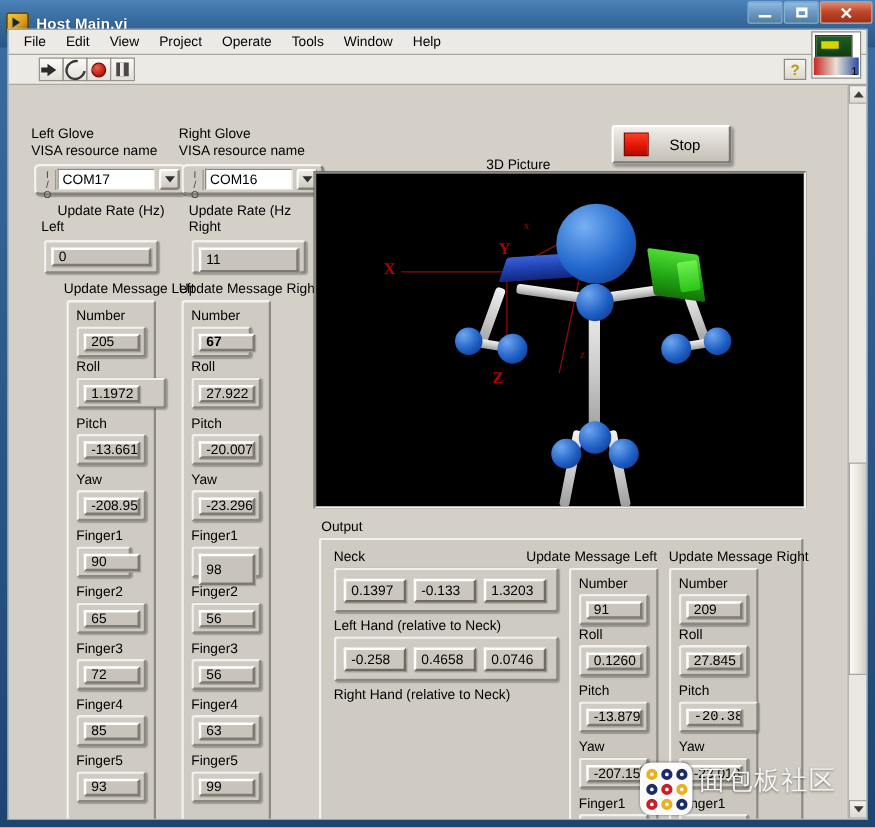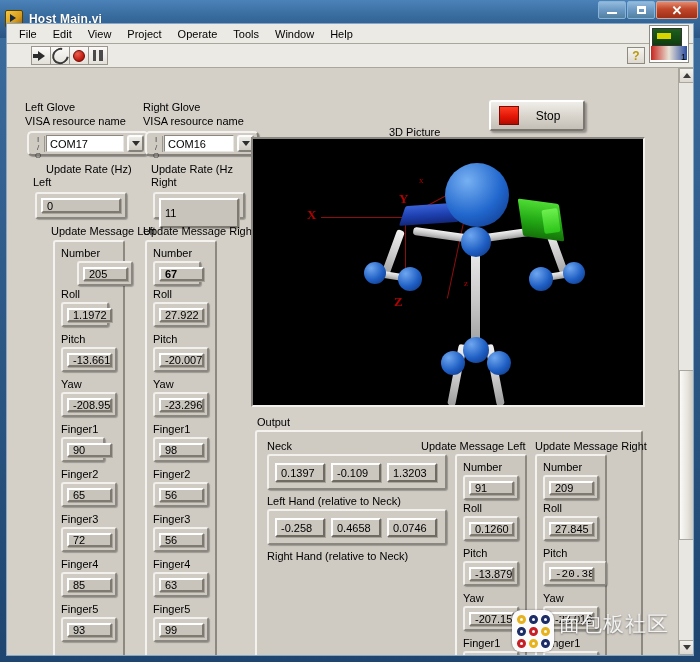--- a/index.html
+++ b/index.html
@@ -526,26 +526,26 @@
         <div class="lbl" style="left:26px; top:95px;margin-left:13px;">Update Rate (Hz)</div>
         <div class="lbl" style="left:26px; top:108px;">Left</div>
         <div class="well" style="left:28px; top:124px; width:92px; height:27px;">
           <div class="num-ind" style="left:4px; top:4px; width:80px; height:15px;">0</div>
         </div>
 
         <div class="lbl" style="left:44px; top:157px;">Update Message Left</div>
 
         <div class="cluster" style="left:46px; top:172px; width:72px; height:455px;">
           <div class="lbl" style="left:6px; top:5px;">Number</div>
-          <div class="well" style="left:6px; top:19px; width:56px; height:25px;margin-left:16px;">
+          <div class="well" style="left:6px; top:19px; width:56px; height:25px;">
             <div class="num-ind" style="left:4px; top:4px; width:45px; height:14px;">205</div>
           </div>
 
           <div class="lbl" style="left:6px; top:46px;">Roll</div>
-          <div class="well" style="left:6px; top:60px; width:48px; height:25px;">
+          <div class="well" style="left:6px; top:60px; width:72px; height:25px;">
             <div class="num-ind" style="left:4px; top:4px; width:45px; height:14px;">1.1972</div>
           </div>
 
           <div class="lbl" style="left:6px; top:91px;">Pitch</div>
           <div class="well" style="left:6px; top:105px; width:56px; height:25px;">
             <div class="num-ind" style="left:4px; top:4px; width:45px; height:14px;">-13.661</div>
           </div>
 
           <div class="lbl" style="left:6px; top:136px;">Yaw</div>
           <div class="well" style="left:6px; top:150px; width:56px; height:25px;">
@@ -588,21 +588,21 @@
             </div>
           <div class="field">COM16</div>
           <div class="drop">
               <span class="drop-caret"></span>
             </div>
         </div>
 
         <div class="lbl" style="left:144px; top:95px;">Update Rate (Hz</div>
         <div class="lbl" style="left:144px; top:108px;">Right</div>
         <div class="well" style="left:146px; top:124px; width:92px; height:27px;">
-          <div class="num-ind" style="left:4px; top:4px; width:80px; height:30px;">11</div>
+          <div class="num-ind" style="left:4px; top:4px; width:80px; height:20px;">11</div>
         </div>
 
         <div class="lbl" style="left:136px; top:157px;">Update Message Right</div>
 
         <div class="cluster" style="left:138px; top:172px; width:72px; height:455px;">
           <div class="lbl" style="left:6px; top:5px;">Number</div>
           <div class="well" style="left:6px; top:19px; width:48px; height:25px;font-weight:bold;">
             <div class="num-ind" style="left:4px; top:4px; width:45px; height:14px;">67</div>
           </div>
 
@@ -616,21 +616,21 @@
             <div class="num-ind" style="left:4px; top:4px; width:45px; height:14px;">-20.007</div>
           </div>
 
           <div class="lbl" style="left:6px; top:136px;">Yaw</div>
           <div class="well" style="left:6px; top:150px; width:56px; height:25px;">
             <div class="num-ind" style="left:4px; top:4px; width:45px; height:14px;">-23.296</div>
           </div>
 
           <div class="lbl" style="left:6px; top:181px;">Finger1</div>
           <div class="well" style="left:6px; top:195px; width:56px; height:25px;">
-            <div class="num-ind" style="left:4px; top:4px; width:45px; height:14px;">98</div>
+            <div class="num-ind" style="left:4px; top:4px; width:45px; height:25px;">98</div>
           </div>
 
           <div class="lbl" style="left:6px; top:226px;">Finger2</div>
           <div class="well" style="left:6px; top:240px; width:56px; height:25px;">
             <div class="num-ind" style="left:4px; top:4px; width:45px; height:14px;">56</div>
           </div>
 
           <div class="lbl" style="left:6px; top:271px;">Finger3</div>
           <div class="well" style="left:6px; top:285px; width:56px; height:25px;">
             <div class="num-ind" style="left:4px; top:4px; width:45px; height:14px;">56</div>
@@ -692,21 +692,21 @@
 
           <div class="head" style="left:192px; top:24px; width:64px; height:64px;"></div>
         </div>
 
         <div class="lbl" style="left:250px; top:348px;">Output</div>
         <div class="cluster" style="left:248px; top:362px; width:388px; height:228px;">
 
           <div class="lbl" style="left:10px; top:8px;">Neck</div>
           <div class="well" style="left:10px; top:22px; width:180px; height:36px;">
             <div class="num-ind raised" style="left:6px; top:7px; width:50px; height:19px;">0.1397</div>
-            <div class="num-ind raised" style="left:62px; top:7px; width:50px; height:19px;">-0.109</div>
+            <div class="num-ind raised" style="left:62px; top:7px; width:50px; height:19px;">-0.133</div>
             <div class="num-ind raised" style="left:118px; top:7px; width:50px; height:19px;">1.3203</div>
           </div>
 
           <div class="lbl" style="left:10px; top:63px;">Left Hand (relative to Neck)</div>
           <div class="well" style="left:10px; top:77px; width:180px; height:36px;">
             <div class="num-ind raised" style="left:6px; top:7px; width:50px; height:19px;">-0.258</div>
             <div class="num-ind raised" style="left:62px; top:7px; width:50px; height:19px;">0.4658</div>
             <div class="num-ind raised" style="left:118px; top:7px; width:50px; height:19px;">0.0746</div>
           </div>
 

